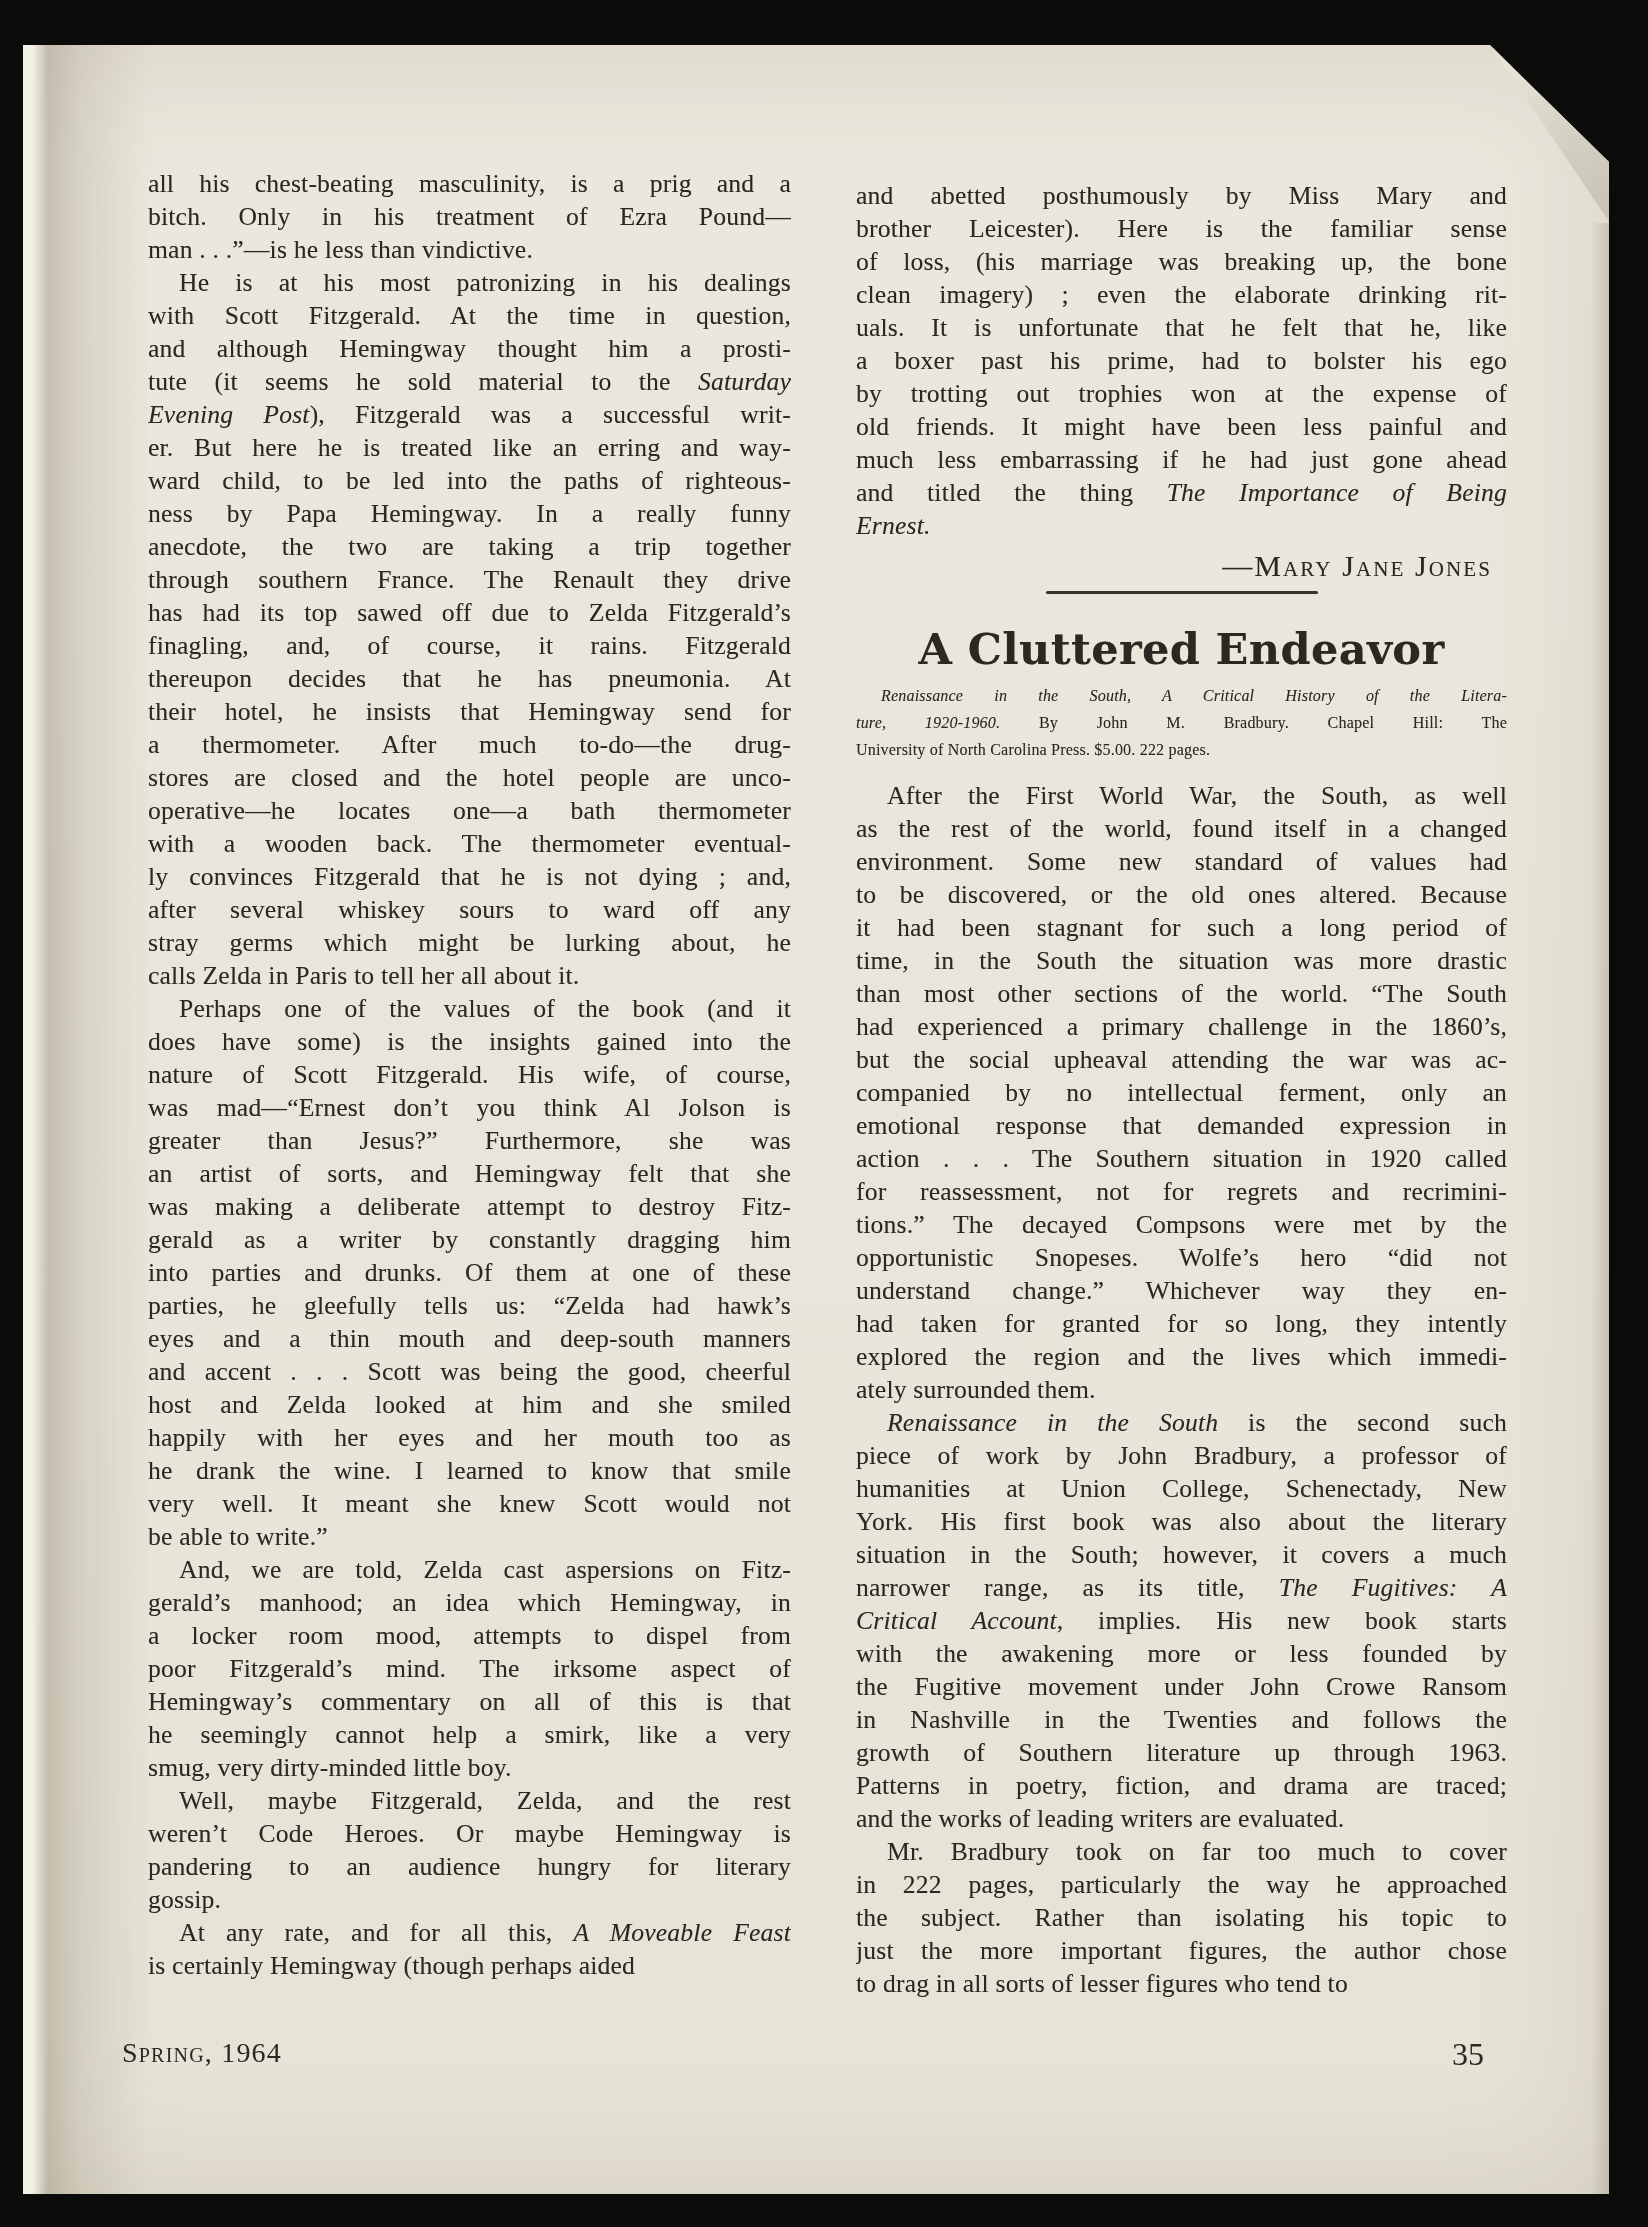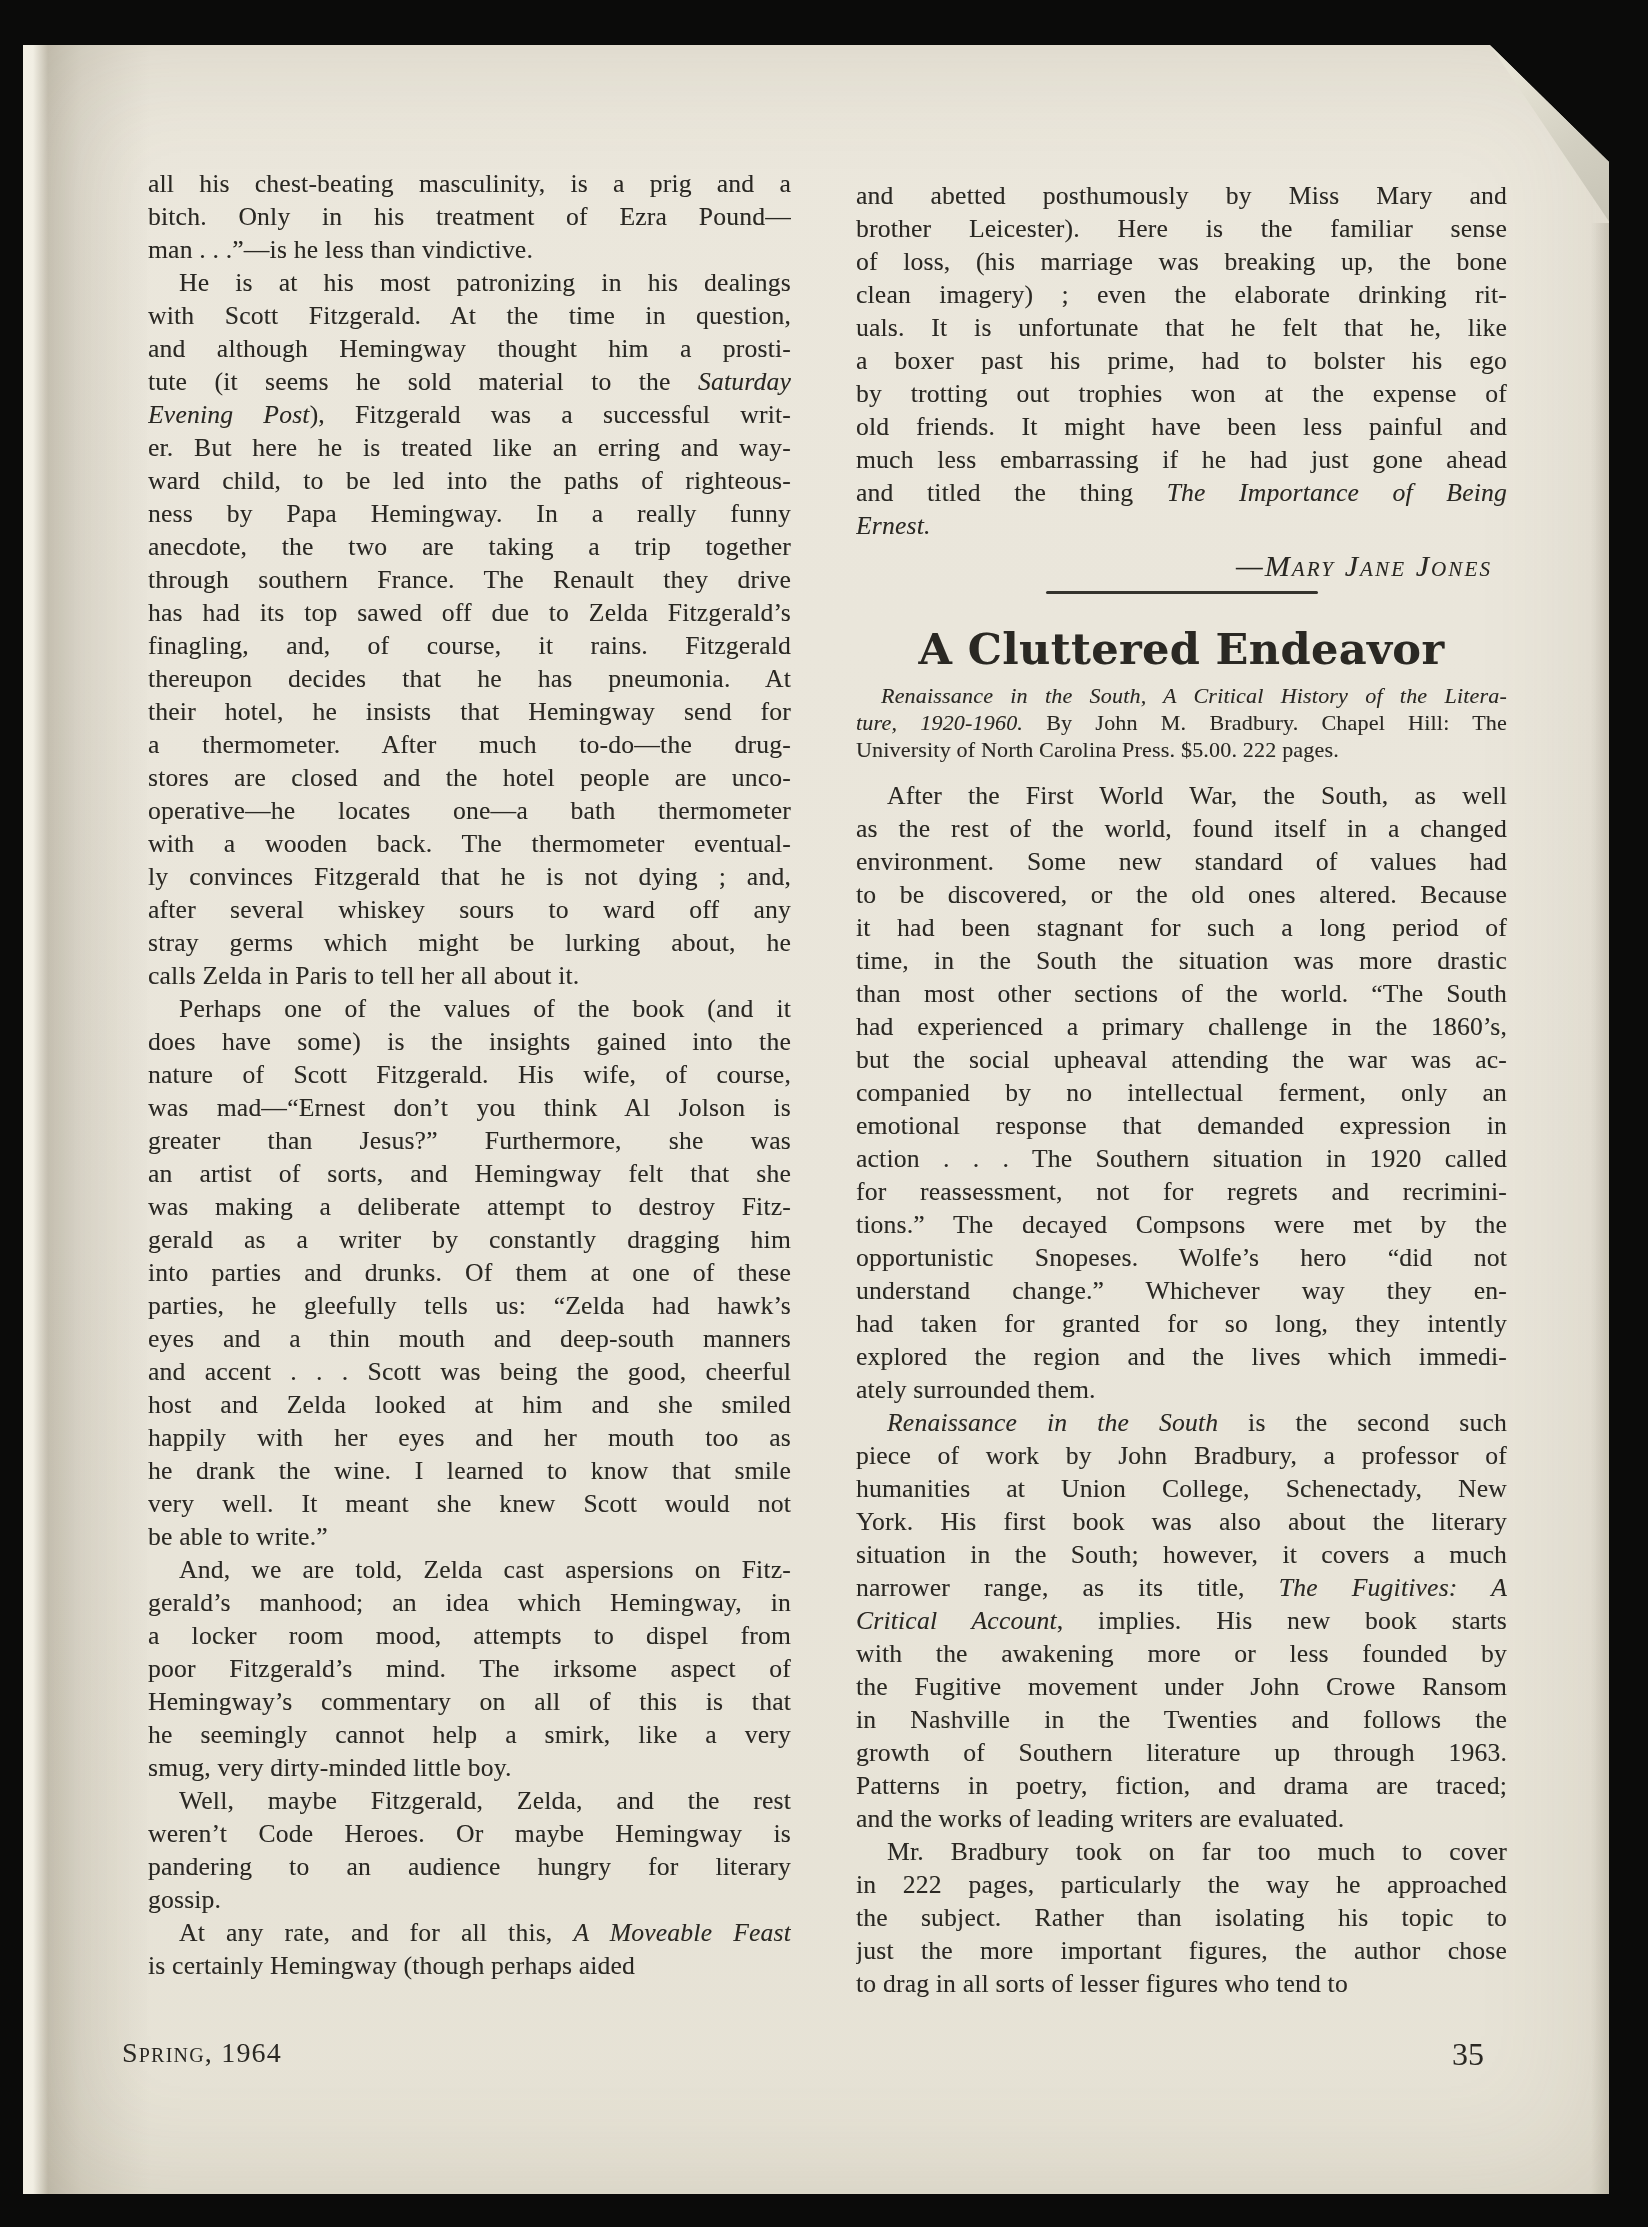--- a/index.html
+++ b/index.html
@@ -45,31 +45,31 @@
   .col-left{left:125px;top:122px;width:643px;}
   .col-right{left:833px;top:134px;width:651px;}
   .ln{height:33px;line-height:33px;text-align:justify;text-align-last:justify;
       text-justify:inter-word;overflow:hidden;}
   .ln.last{text-align-last:left;}
   .ln.ind{padding-left:31px;}
   .ln i{font-style:italic;}
   
   .signature{margin-top:6.6px;height:33px;line-height:33px;
     text-align:right;padding-right:15px;
-    font-variant:small-caps;letter-spacing:2.1px;font-size:30px;font-style:italic;}
+    font-variant:small-caps;letter-spacing:2.1px;font-size:30px;}
   
   .rule{margin:9px auto 0 auto;width:272px;height:3.3px;background:#34332d;
     border-radius:1.6px;}
   
   .heading{margin-top:32px;height:46px;line-height:46px;text-align:center;
     font-family:"DejaVu Serif", serif;font-weight:bold;font-size:43px;
     letter-spacing:0.4px;text-align-last:center;}
   
   .citation{margin-top:10px;margin-bottom:16.5px;}
-  .citation .ln{height:27px;line-height:27px;font-size:22px;letter-spacing:0.2px;}
+  .citation .ln{height:27px;line-height:27px;font-size:16px;letter-spacing:0.2px;}
   .citation .ln.ind{padding-left:25px;}
   
   .footer-date{position:absolute;left:99px;top:1991px;height:33px;line-height:33px;
     font-variant:small-caps;font-size:28px;letter-spacing:1.2px;}
   .page-num{position:absolute;right:125px;top:1993px;height:33px;line-height:33px;
     font-size:32px;}
 </style>
 </head>
 <body>
 

